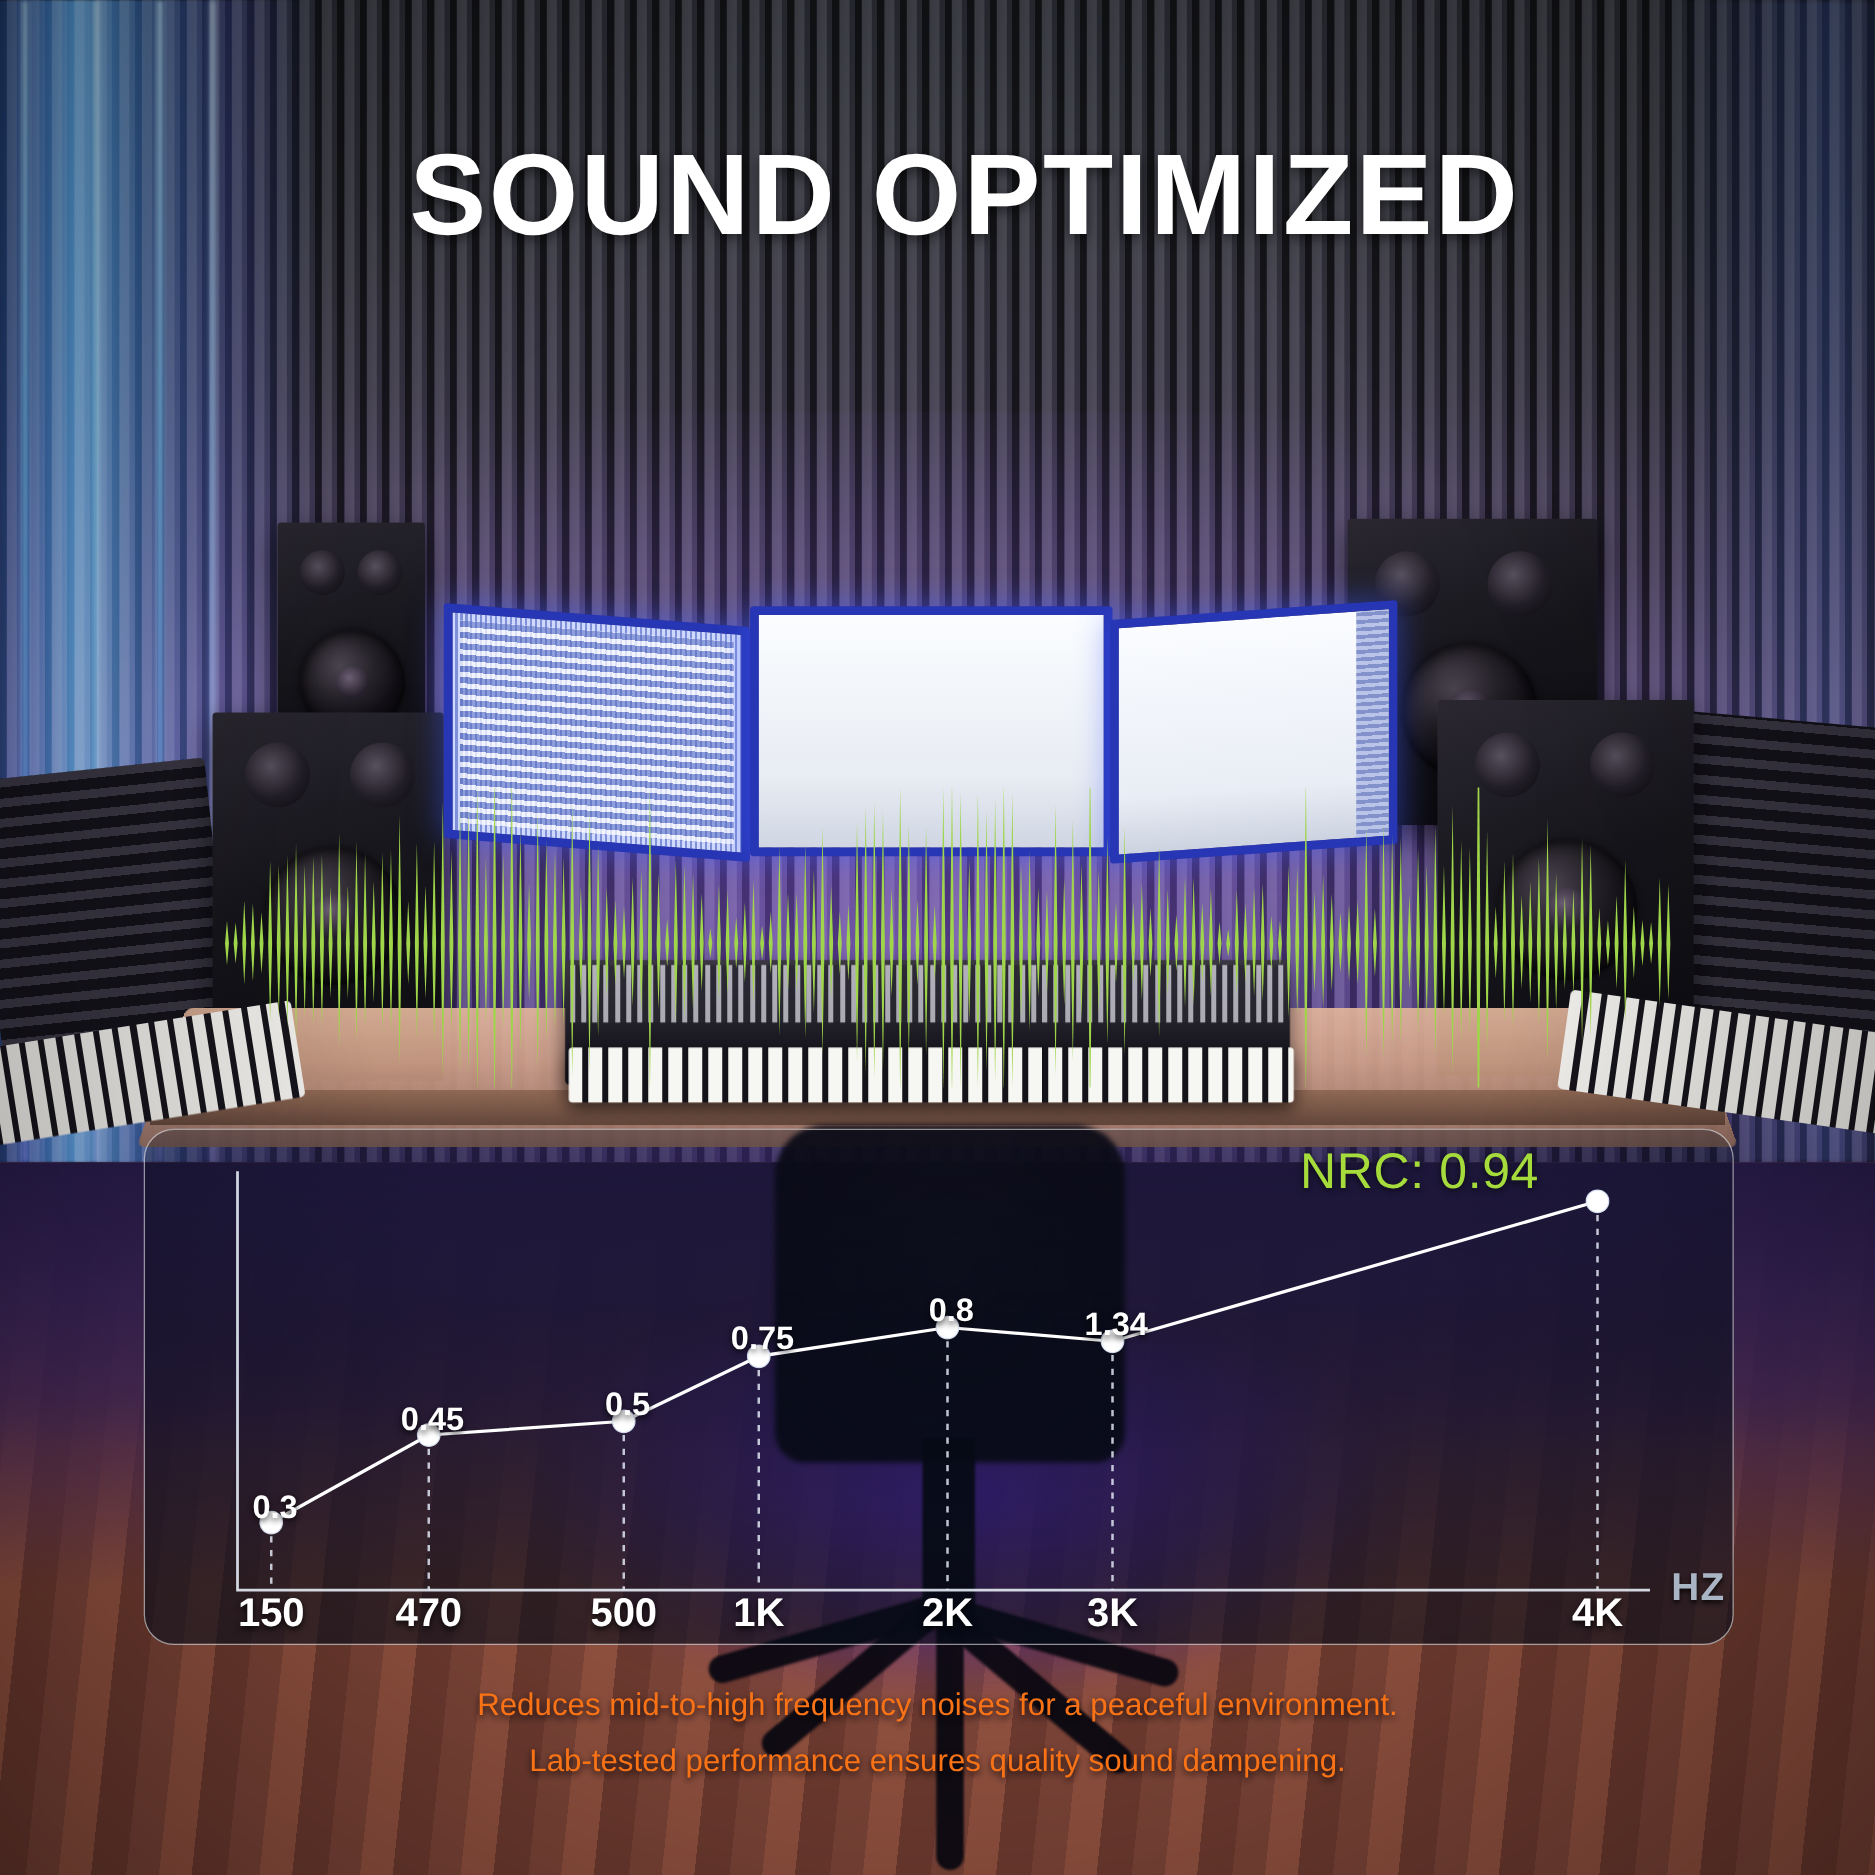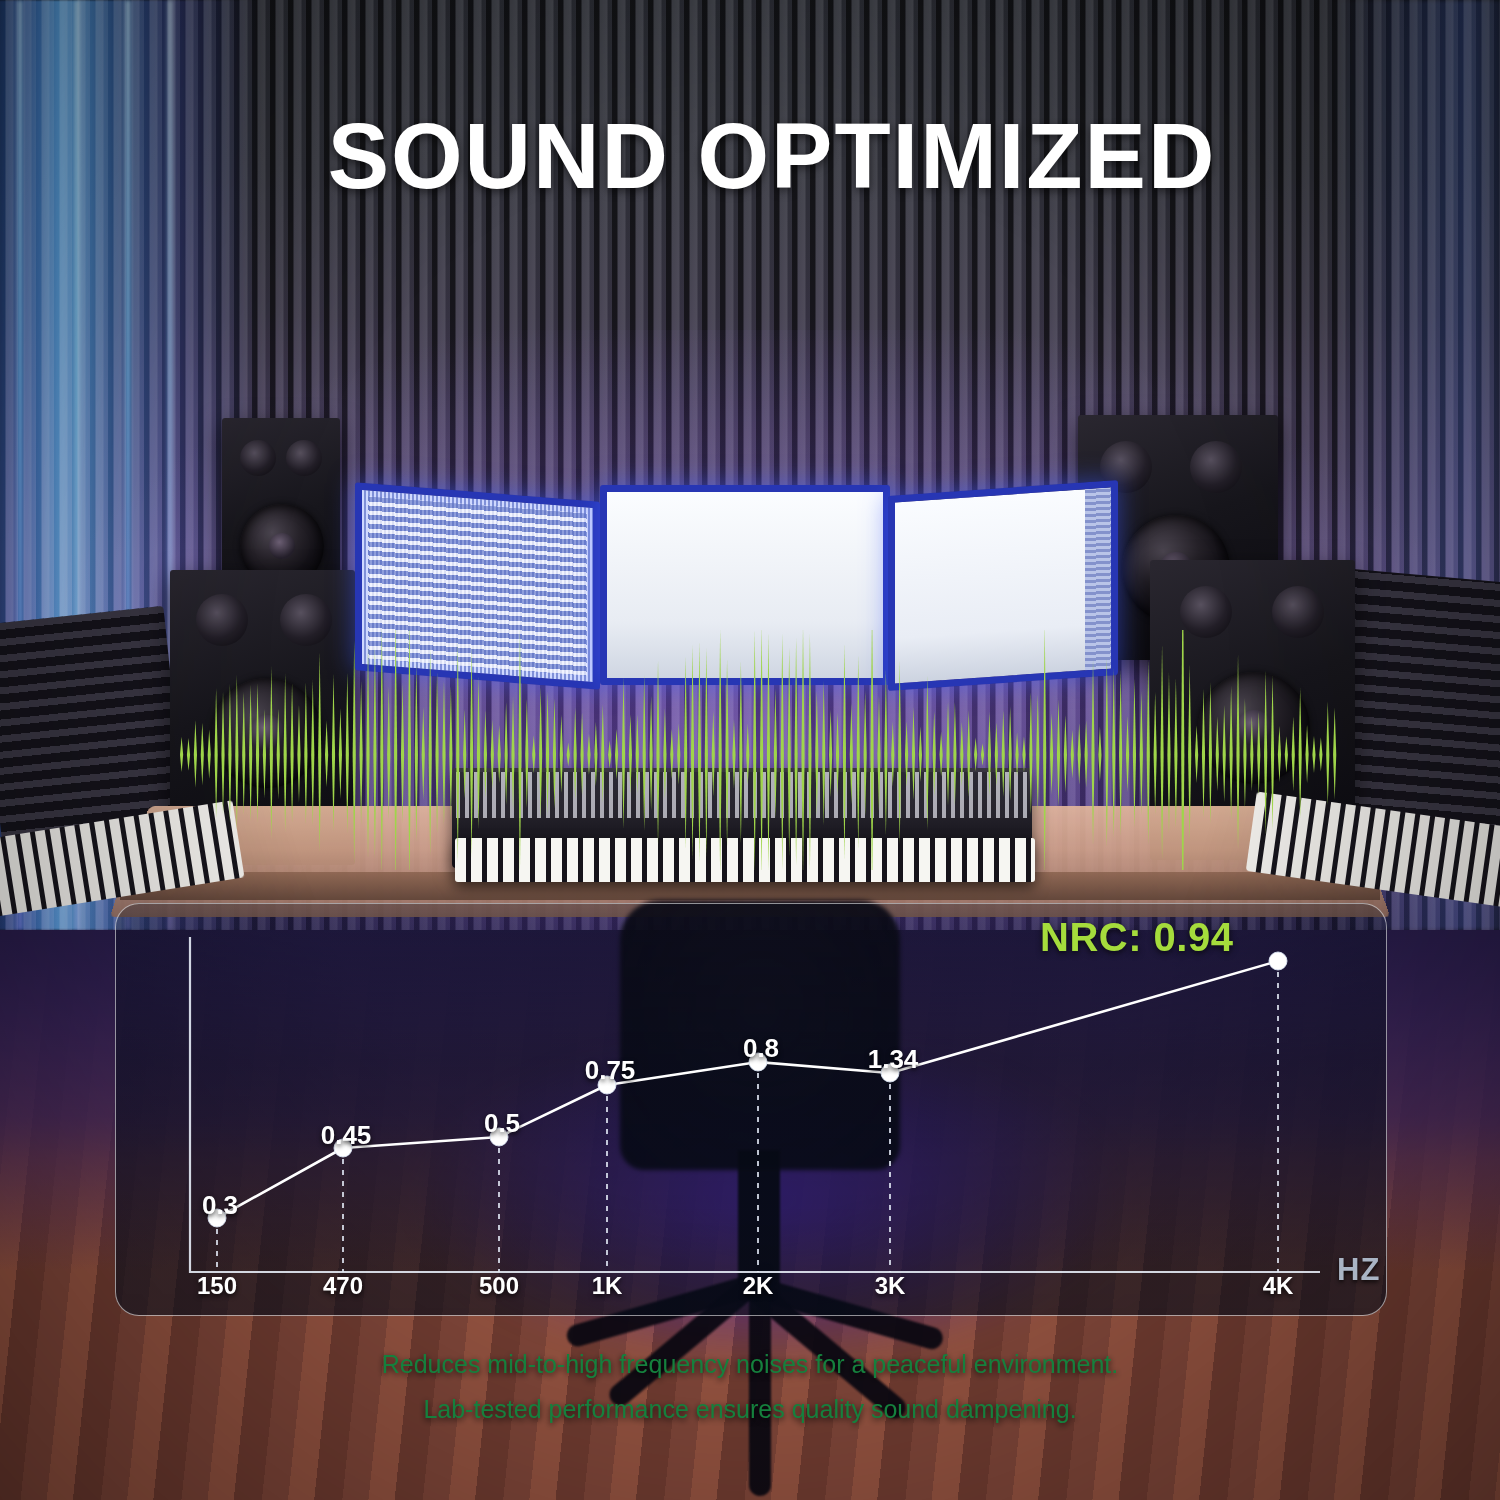--- a/index.html
+++ b/index.html
@@ -162,39 +162,39 @@
   .chart-panel {
     position:absolute; left:115px; top:903px; width:1272px; height:413px;
     border:1.6px solid rgba(255,255,255,.55); border-radius:24px;
     background:linear-gradient(180deg, rgba(8,14,28,.30) 0%, rgba(6,12,26,.55) 38%, rgba(6,12,26,.62) 100%);
     overflow:hidden;
   }
   .chart-svg { position:absolute; left:0; top:0; width:1272px; height:413px; }
 
   .nrc-badge {
     position:absolute; left:1040px; top:915px;
-    color:#a5dc3c; font-size:40px; font-weight:bold; letter-spacing:.5px;
+    color:#a5dc3c; font-size:40px; font-weight:normal; letter-spacing:.5px;
     text-shadow:0 2px 6px rgba(0,0,0,.75);
   }
 
   .axis-label-hz {
     position:absolute; left:1325px; top:1252px;
     color:#a9b4c4; font-size:31px; font-weight:bold; letter-spacing:1px;
     text-shadow:0 2px 4px rgba(0,0,0,.8);
     margin-left:12px;
   }
 
-  .tick { position:absolute; top:1272px; color:#ffffff; font-size:24px; font-weight:bold;
+  .tick { position:absolute; top:1272px; color:#ffffff; font-size:32px; font-weight:bold;
           text-shadow:0 2px 5px rgba(0,0,0,.85); transform:translateX(-50%); }
   .dlabel { position:absolute; color:#ffffff; font-size:26px; font-weight:bold;
           text-shadow:0 2px 5px rgba(0,0,0,.85); transform:translateX(-50%); white-space:nowrap; }
 
   
   .bullets { position:absolute; left:0; top:1352px; width:1500px; text-align:center; }
-  .bullets div { color:#15803d; font-size:25px; font-weight:normal; line-height:1.0;
+  .bullets div { color:#f97316; font-size:25px; font-weight:normal; line-height:1.0;
                  margin-bottom:20px; text-shadow:0 2px 6px rgba(0,0,0,.85); }
 </style>
 </head>
 <body>
 
 <div id="stage">
 
   <div class="scene">
     <div class="wall"></div>
     <div class="slats"></div>

